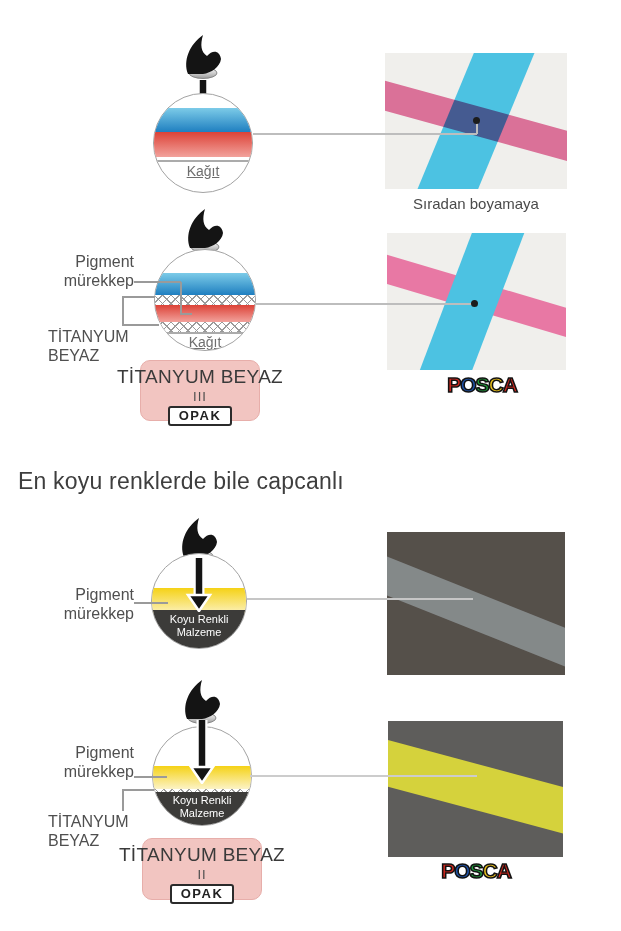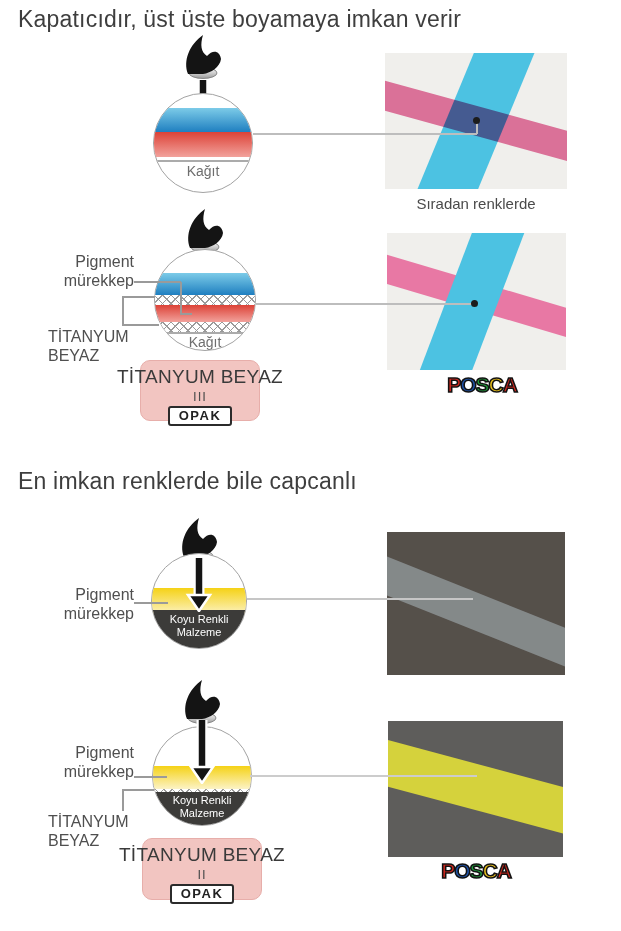--- a/index.html
+++ b/index.html
@@ -23,21 +23,21 @@
      background-image:repeating-linear-gradient(45deg,#9a9a9a 0 1px,transparent 1px 6px),
                       repeating-linear-gradient(-45deg,#9a9a9a 0 1px,transparent 1px 6px);}
   .c1 .blue-band{top:14px;height:24px;} .c1 .red-band{top:38px;height:25px;}
   .c1 .chord{top:66px;}
   .c2 .blue-band{top:23px;height:22px;} .c2 .h1{top:45px;height:10px;}
   .c2 .red-band{top:55px;height:17px;} .c2 .h2{top:72px;height:10px;}
   .c2 .chord{top:82px;}
   .c3 .yellow-band{top:34px;height:27px;}
   .c4 .yellow-band{top:39px;height:23px;} .c4 .h1{top:62px;height:7px;}
   .chord{position:absolute;left:0;right:0;height:1.5px;background:#ababab;}
-  .surface-label{position:absolute;left:0;right:0;text-align:center;font-size:14px;color:#6e6e6e;}
+  .surface-label{position:absolute;left:0;right:0;text-align:center;font-size:14px;color:#6e6e6e;text-decoration:underline;}
   .c1 .surface-label{top:69px;} .c2 .surface-label{top:84px;}
   .dark-seg{position:absolute;left:0;right:0;bottom:0;background:#3c3b39;color:#fff;
             text-align:center;font-size:11px;line-height:13px;}
   .c3 .dark-seg{height:35px;padding-top:3px;} .c4 .dark-seg{height:31px;padding-top:2px;}
 
   
   .nib{position:absolute;width:60px;height:46px;}
   .nib1{left:173px;top:33px;} .nib2{left:175px;top:207px;}
   .nib3{left:169px;top:516px;} .nib4{left:172px;top:678px;}
   .arrow{position:absolute;width:30px;}
@@ -84,21 +84,20 @@
   
   .posca{position:absolute;width:90px;text-align:center;font-weight:900;font-size:21px;
          letter-spacing:-1px;-webkit-text-stroke:1.6px #121212;white-space:nowrap;z-index:3;}
   .p1{left:437px;top:373px;} .p2{left:431px;top:859px;}
 </style>
 </head>
 <body>
 
 <div class="page">
 
-  <div class="title t1">Kapatıcıdır, üst üste boyamaya imkan verir</div>
 
   <svg class="nib nib1" viewBox="0 0 60 46">
     <defs>
       <linearGradient id="silver" x1="0" y1="0" x2="0" y2="1">
         <stop offset="0" stop-color="#fafafa"></stop>
           <stop offset=".5" stop-color="#cfcfcf"></stop>
           <stop offset="1" stop-color="#9a9a9a"></stop>
       </linearGradient>
     </defs>
     <ellipse cx="30" cy="40" rx="14" ry="5.5" fill="url(#silver)" stroke="#777" stroke-width="0.8"></ellipse>
@@ -115,21 +114,21 @@
     <div class="chord"></div>
     <div class="surface-label">Kağıt</div>
   </div>
   <div class="hline" style="left:253px;top:133px;width:224px;"></div>
   <div class="vline" style="left:476px;top:123px;height:11px;"></div>
   <div class="dot" style="left:473px;top:117px;"></div>
   <div class="img img1" style="background-color: rgb(240, 239, 236);">
     <div class="stroke i1-blue" style="background-color: rgb(76, 194, 226);"></div>
     <div class="stroke i1-pink" style="background-color: rgb(232, 120, 164);"></div>
   </div>
-  <div class="caption">Sıradan renklerde</div>
+  <div class="caption">Sıradan boyamaya</div>
 
   <div class="side-label ink-lab il2">
     <div>Pigment</div>
     <div>mürekkep</div>
   </div>
   <div class="hline lab-line" style="left:134px;top:281px;width:47px;"></div>
   <div class="vline lab-line" style="left:180px;top:282px;height:32px;z-index:6;"></div>
   <div class="hline lab-line" style="left:180px;top:313px;width:12px;"></div>
   <svg class="nib nib2" viewBox="0 0 60 46">
     <ellipse cx="30" cy="40" rx="14" ry="5.5" fill="url(#silver)" stroke="#777" stroke-width="0.8"></ellipse>
@@ -163,21 +162,21 @@
   </div>
   <div class="badge b1" style="background-color: rgb(242, 197, 193);">
     <div class="badge-title">TİTANYUM BEYAZ</div>
     <div class="badge-level">III</div>
     <div class="opak">OPAK</div>
   </div>
   <div class="posca p1">
     <span style="color: rgb(216, 40, 30);">P</span><span style="color: rgb(31, 85, 176);">O</span><span style="color: rgb(31, 163, 60);">S</span><span style="color: rgb(242, 199, 28);">C</span><span style="color: rgb(216, 40, 30);">A</span>
   </div>
 
-  <div class="title t2">En imkan renklerde bile capcanlı</div>
+  <div class="title t2">En koyu renklerde bile capcanlı</div>
 
   <div class="side-label ink-lab il3">
     <div>Pigment</div>
     <div>mürekkep</div>
   </div>
   <div class="hline lab-line" style="left:134px;top:602px;width:34px;z-index:6;"></div>
   <svg class="nib nib3" viewBox="0 0 60 46">
     <ellipse cx="30" cy="40" rx="14" ry="5.5" fill="url(#silver)" stroke="#777" stroke-width="0.8"></ellipse>
     <path d="M15,41 C10,28 16,12 30,2 C27,12 28,19 34,23 C40,16 47,18 48,26 C47,34 38,40 30,41 Z" fill="#141414"></path>
   </svg>

